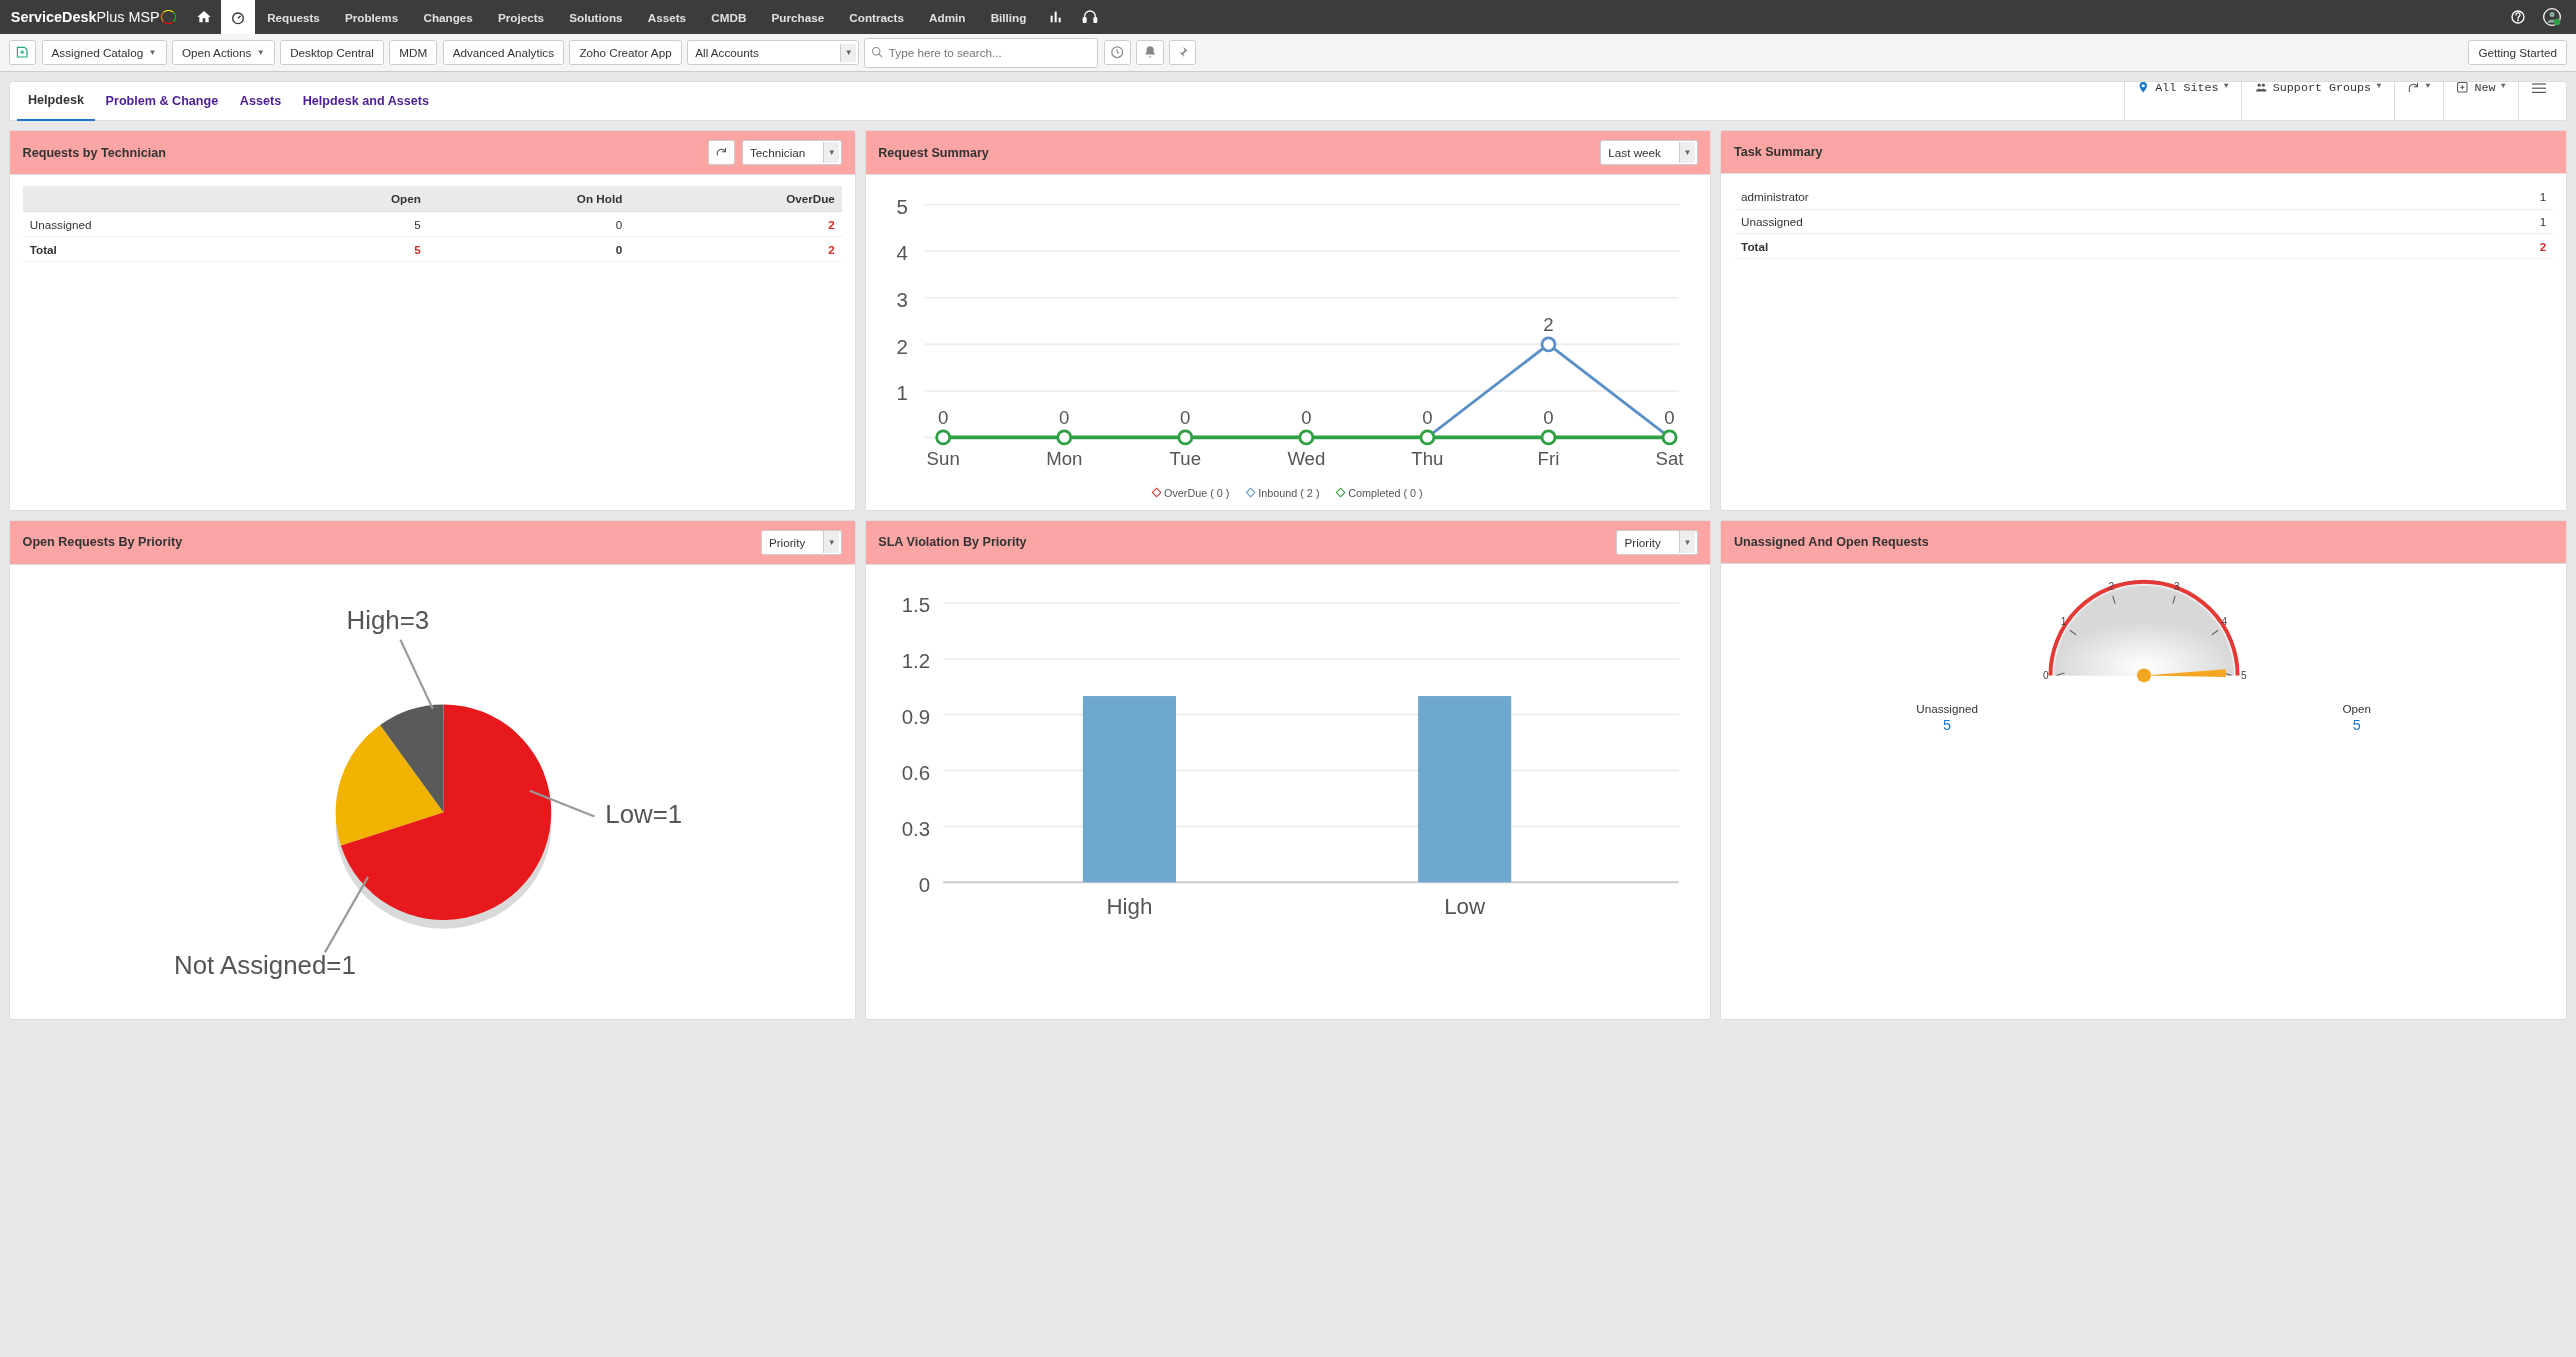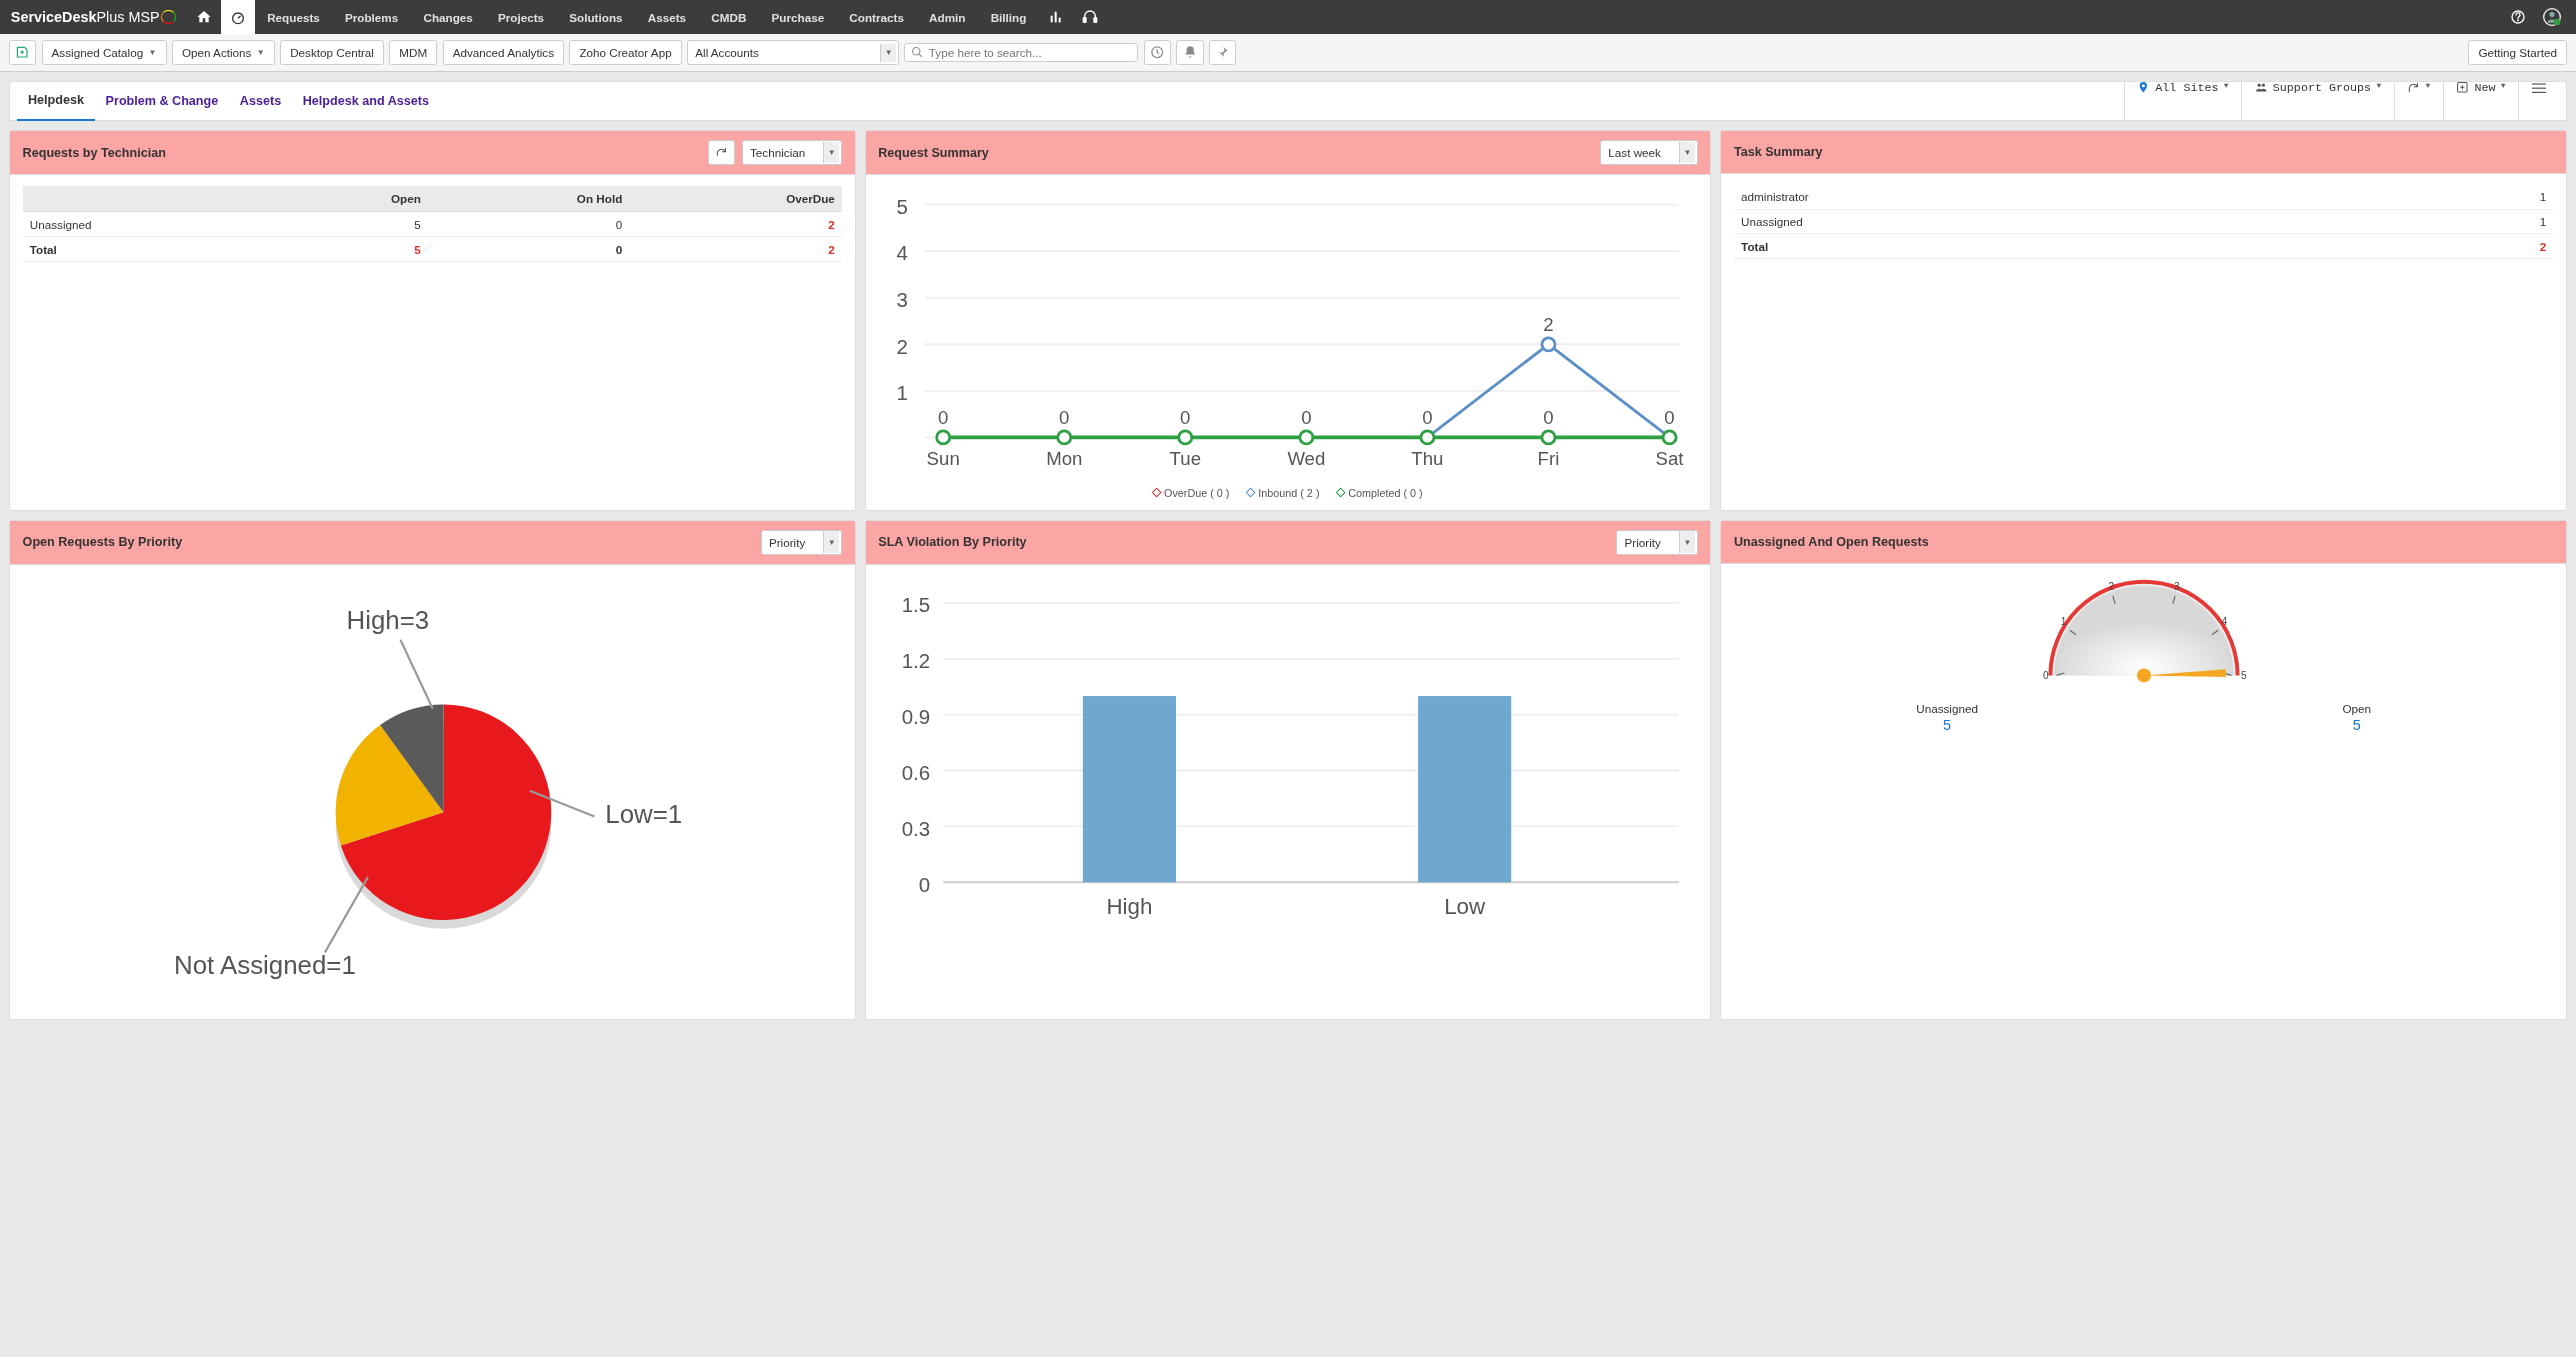--- a/index.html
+++ b/index.html
@@ -8,23 +8,23 @@
 .logo { color: #fff; font-size: 14.4px; font-weight: 400; display: flex; align-items: center; padding: 0 10.8px 0 3.6px; }
 .logo .bold { font-weight: 600; }
 .logo .arc { display: inline-block; width: 14.4px; height: 14.4px; border: 1.8px solid; border-color: #ff0 #0c0 #f00 #f80; border-radius: 50%; margin-left: 1.8px; }
 .nav-icon { width: 34px; height: 34px; display: flex; align-items: center; justify-content: center; color: #fff; cursor: pointer; }
 .nav-icon.active { background: #fff; color: #333; }
 .nav-item { color: #e0e0e0; padding: 0 12.6px; height: 34px; display: flex; align-items: center; cursor: pointer; font-size: 11.7px; font-weight: 600; }
 .nav-spacer { flex: 1; }
 .toolbar { background: #f5f5f5; border-bottom: 0.9px solid #ccc; height: 38px; display: flex; align-items: center; padding: 0 9px; gap: 5.4px; }
 .tb-btn { background: #fff; border: 0.9px solid #ccc; border-radius: 2.7px; padding: 4.5px 9px; display: flex; align-items: center; gap: 5.4px; cursor: pointer; font-size: 11.7px; height: 25px; }
 .tb-btn.iconbtn { padding: 4.5px 5.4px; }
-.tb-select { background: #fff; border: 0.9px solid #ccc; border-radius: 2.7px; height: 25px; display: flex; align-items: center; width: 212px; padding: 0 7.2px; }
+.tb-select { background: #fff; border: 0.9px solid #ccc; border-radius: 2.7px; height: 25px; display: flex; align-items: center; width: 172px; padding: 0 7.2px; }
 .tb-select .arrow { margin-left: auto; background: #eee; width: 16px; height: 18px; display: flex; align-items: center; justify-content: center; border-left: 0.9px solid #ccc; margin-right: -5.4px; }
-.search-wrap { background: #fff; border: 0.9px solid #ccc; border-radius: 2.7px; height: 19px; display: flex; align-items: center; width: 234px; padding: 0 5.4px; }
+.search-wrap { background: #fff; border: 0.9px solid #ccc; border-radius: 2.7px; height: 30px; display: flex; align-items: center; width: 234px; padding: 0 5.4px; }
 .search-wrap input { border: none; outline: none; flex: 1; font-size: 11.7px; padding-left: 5.4px; }
 .content { padding: 9px; }
 .tabs-row { background: #fff; border: 0.9px solid #ddd; border-radius: 3.6px 3.6px 0 0; display: flex; align-items: center; height: 40px; padding: 0 7.2px; }
 .tab { padding: 0 10.8px; height: 40px; display: flex; align-items: center; cursor: pointer; font-weight: 600; font-size: 12.6px; color: #4c1d95; }
 .tab.active { color: #333; border-bottom: 2.7px solid #1976d2; }
 .tabs-right { margin-left: auto; display: flex; align-items: center; gap: 0; }
 .tr-item { border-left: 0.9px solid #ddd; height: 40px; padding: 0 12.6px; display: flex; gap: 5.4px; cursor: pointer; font-size: 11.7px; font-family: Liberation Mono, monospace; }
 .grid { display: grid; grid-template-columns: 1fr 1fr 1fr; gap: 9px; margin-top: 9px; }
 .card { background: #fff; border: 0.9px solid #ddd; border-radius: 2.7px; display: flex; flex-direction: column; }
 .card-head { background: #fca5a5; border-bottom: 0.9px solid #ddd; padding: 9px 12.6px; display: flex; align-items: center; gap: 7.2px; min-height: 43px; }

